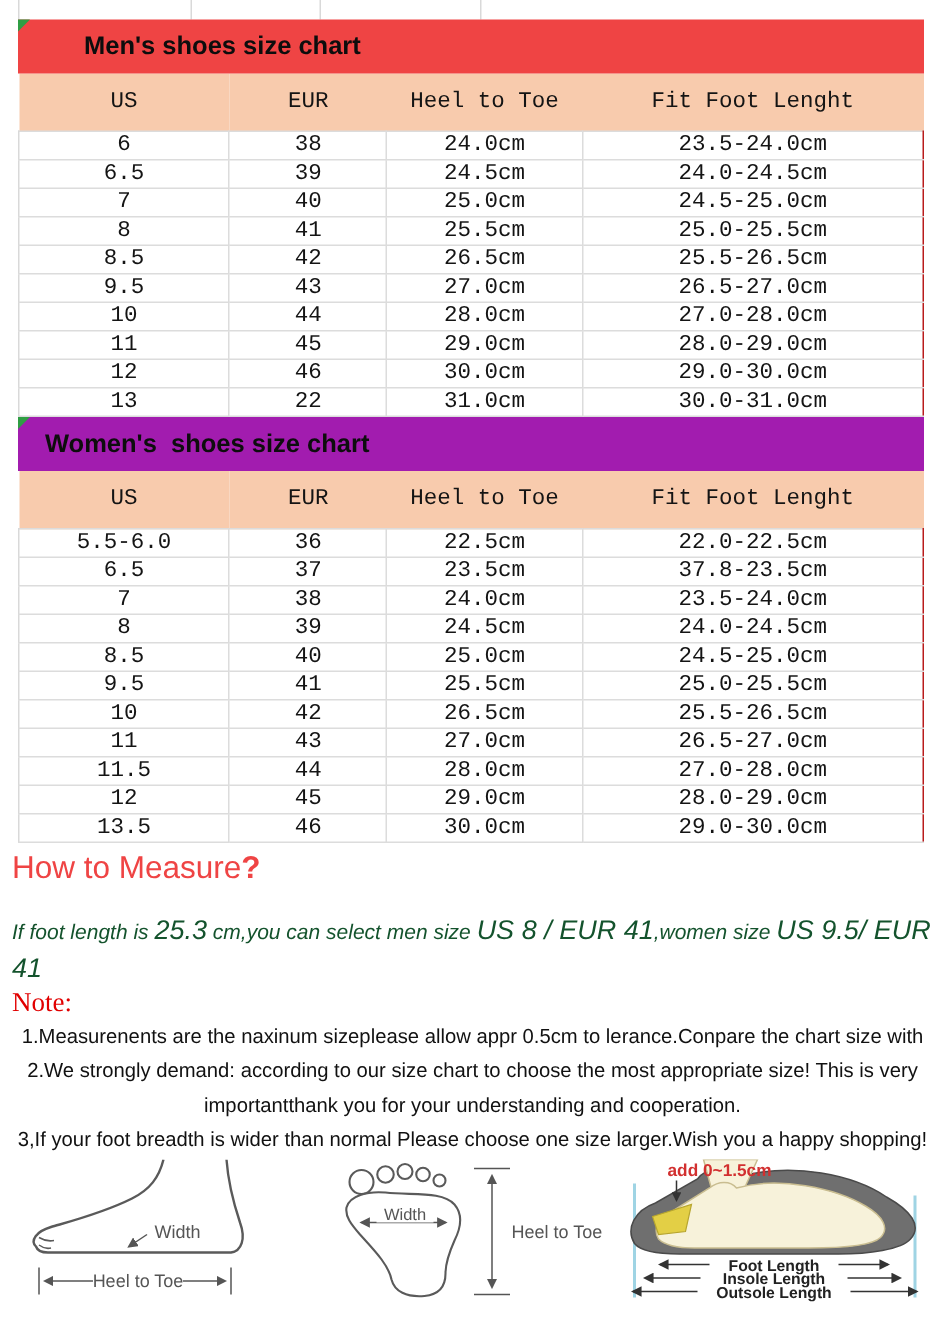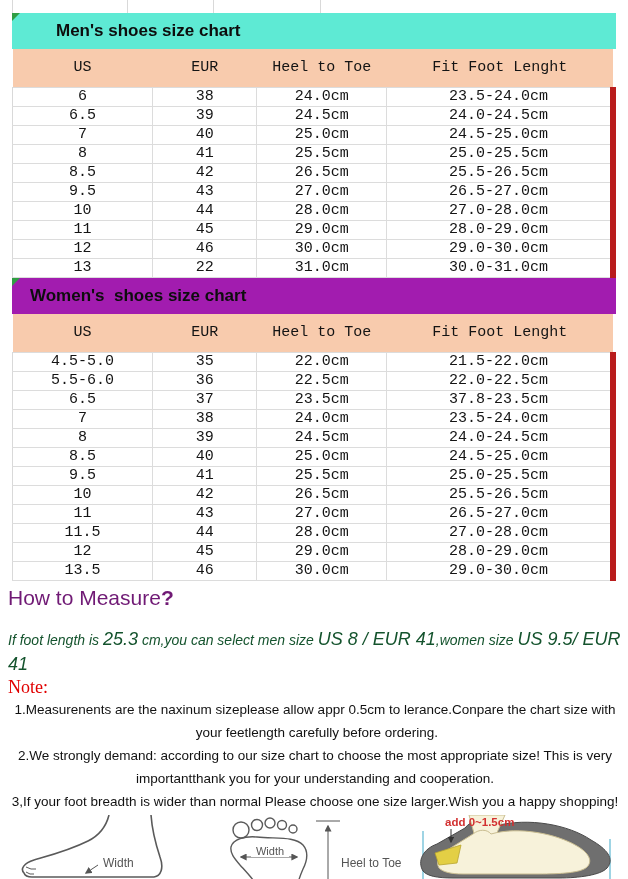--- a/index.html
+++ b/index.html
@@ -10,39 +10,39 @@
   .top-strip{position:relative;height:13px;background:#fff;}
   .top-strip i{position:absolute;top:0;width:1px;height:13px;background:#d9d9d9;}
 
   
   .chart{margin:0 12px 0 12px;}
   .title-bar{position:relative;height:36px;display:flex;align-items:center;padding-left:18px;
              font-size:17px;font-weight:bold;color:#0d0d0d;}
   .title-bar .title-text{white-space:pre;}
   .corner{position:absolute;left:0;top:0;width:0;height:0;
           border-top:8px solid #2f9e44;border-right:8px solid transparent;}
-  .men-bar{background:#5eead4;padding-left:44px;}
+  .men-bar{background:#ef4444;padding-left:44px;}
   .women-bar{background:#a21caf;}
 
   table.size{width:100%;border-collapse:collapse;table-layout:fixed;
              font-family:"Liberation Mono",monospace;font-size:15px;color:#141414;}
   table.size col:nth-child(1){width:23.3%;}
   table.size col:nth-child(2){width:17.4%;}
   table.size col:nth-child(3){width:21.6%;}
   table.size col:nth-child(4){width:37.7%;}
   table.size th{background:#f8cbad;font-weight:normal;height:38px;line-height:22px;
                 text-align:center;padding:0;border:0;font-size:15px;}
   table.size td{height:18px;line-height:18px;text-align:center;padding:0;
                 border:1px solid #dcdcdc;background:#fff;}
   table.size tr td:first-child{border-left:1px solid #d9d9d9;}
-  table.size tr td:last-child{border-right:6px solid #b91c1c;}
+  table.size tr td:last-child{border-right:1px solid #b91c1c;}
 
   
   .measure-text{padding:4px 6px 0 8px;}
-  .h-measure{font-size:21px;line-height:26px;color:#701a75;}
+  .h-measure{font-size:21px;line-height:26px;color:#ef4444;}
   .h-measure b{font-weight:bold;}
   .line1{margin:3px 0 0 0;font-size:14px;line-height:20px;color:#151515;}
   .line2{margin:16px 0 0 0;font-size:14px;line-height:24px;color:#14532d;font-style:italic;}
   .line2 .big{font-size:18px;}
   .note-label{font-size:18px;line-height:21px;color:#e10000;font-family:Liberation Serif, serif;}
   .notes{font-size:13.5px;color:#111;text-align:center;}
   .note-line{line-height:23px;white-space:pre;}
 
   
   .diagrams{display:flex;justify-content:space-between;align-items:flex-start;padding:2px 4px 0 6px;height:96px;}
@@ -164,26 +164,20 @@
       <thead>
         <tr>
             <th>US</th>
             <th>EUR</th>
             <th>Heel to Toe</th>
             <th>Fit Foot Lenght</th>
           </tr>
       </thead>
       <tbody>
           <tr>
-            <td>4.5-5.0</td>
-            <td>35</td>
-            <td>22.0cm</td>
-            <td>21.5-22.0cm</td>
-          </tr>
-          <tr>
             <td>5.5-6.0</td>
             <td>36</td>
             <td>22.5cm</td>
             <td>22.0-22.5cm</td>
           </tr>
           <tr>
             <td>6.5</td>
             <td>37</td>
             <td>23.5cm</td>
             <td>37.8-23.5cm</td>
@@ -245,21 +239,20 @@
         </tbody>
     </table>
   </section>
 
   <section class="measure-text">
     <div class="h-measure"><span>How to Measure</span><b>?</b></div>
     <p class="line2"><span>If foot length is </span><span class="big">25.3</span><span> cm,you can select men size </span><span class="big">US 8 / EUR 41</span><span>,women size </span><span class="big">US 9.5/ EUR 41</span></p>
     <div class="note-label">Note:</div>
     <div class="notes">
         <div class="note-line">1.Measurenents are the naxinum sizeplease allow appr 0.5cm to lerance.Conpare the chart size with</div>
-        <div class="note-line"> your feetlength carefully before ordering.</div>
         <div class="note-line">2.We strongly demand: according to our size chart to choose the most appropriate size! This is very</div>
         <div class="note-line">importantthank you for your understanding and cooperation.</div>
         <div class="note-line">3,If your foot breadth is wider than normal Please choose one size larger.Wish you a happy shopping!</div>
       </div>
   </section>
 
   <section class="diagrams">
 
     <svg width="200" height="96" viewBox="0 0 200 96">
       <defs>

